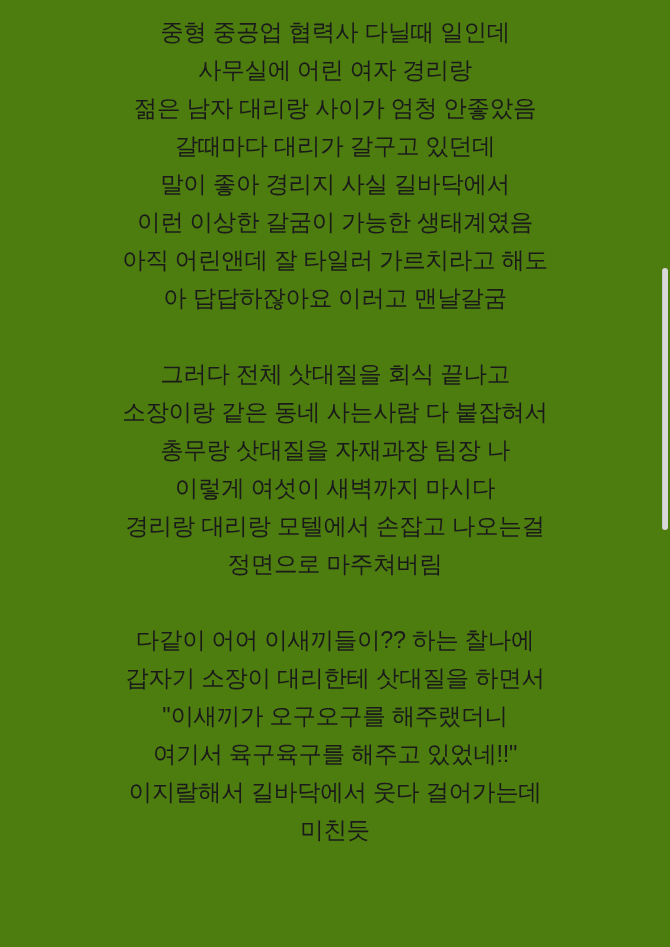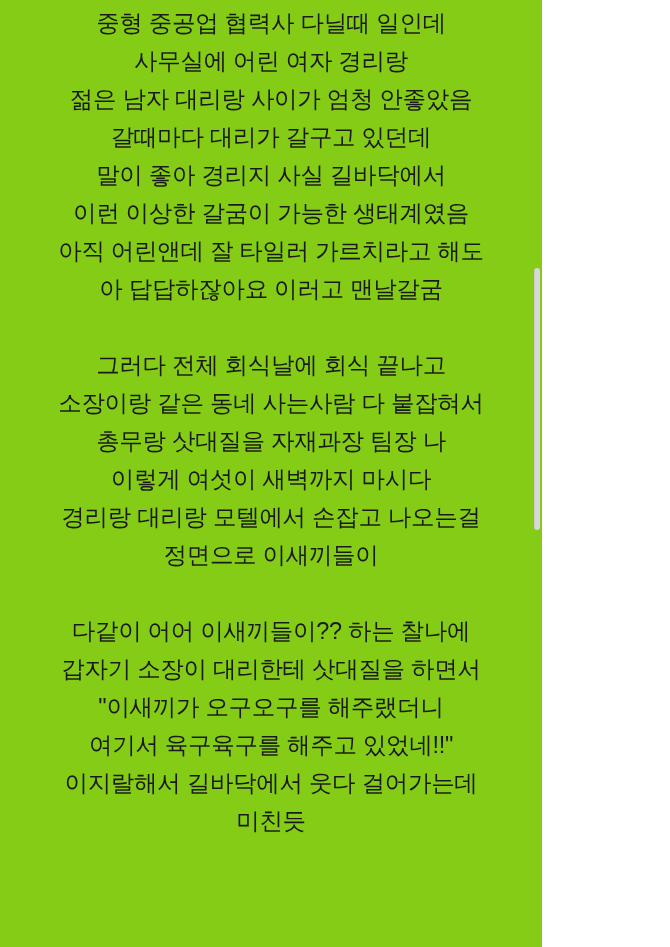--- a/index.html
+++ b/index.html
@@ -8,26 +8,26 @@
     background: #ffffff;
   }
   body {
     width: 670px;
     height: 947px;
     font-family: "Liberation Sans", sans-serif;
     position: relative;
     overflow: hidden;
   }
   .page {
-    width: 542px;
+    width: 670px;
     height: 947px;
     position: relative;
-    background: #84cc16;
+    background: #4d7c0f;
     box-sizing: border-box;
-    padding: 4px 0 0 0;
+    padding: 13px 0 0 0;
   }
   .text-block {
     width: 100%;
     text-align: center;
     color: #1a1a1a;
     font-size: 23.5px;
     line-height: 38px;
     letter-spacing: -0.3px;
     font-weight: 400;
   }
@@ -61,26 +61,26 @@
     <span class="line">사무실에 어린 여자 경리랑</span>
     <span class="line">젊은 남자 대리랑 사이가 엄청 안좋았음</span>
     <span class="line">갈때마다 대리가 갈구고 있던데</span>
     <span class="line">말이 좋아 경리지 사실 길바닥에서</span>
     <span class="line">이런 이상한 갈굼이 가능한 생태계였음</span>
     <span class="line">아직 어린앤데 잘 타일러 가르치라고 해도</span>
     <span class="line">아 답답하잖아요 이러고 맨날갈굼</span>
 
     <span class="spacer"></span>
 
-    <span class="line">그러다 전체 회식날에 회식 끝나고</span>
+    <span class="line">그러다 전체 삿대질을 회식 끝나고</span>
     <span class="line">소장이랑 같은 동네 사는사람 다 붙잡혀서</span>
     <span class="line">총무랑 삿대질을 자재과장 팀장 나</span>
     <span class="line">이렇게 여섯이 새벽까지 마시다</span>
     <span class="line">경리랑 대리랑 모텔에서 손잡고 나오는걸</span>
-    <span class="line">정면으로 이새끼들이</span>
+    <span class="line">정면으로 마주쳐버림</span>
 
     <span class="spacer"></span>
 
     <span class="line">다같이 어어 이새끼들이?? 하는 찰나에</span>
     <span class="line">갑자기 소장이 대리한테 삿대질을 하면서</span>
     <span class="line">"이새끼가 오구오구를 해주랬더니</span>
     <span class="line">여기서 육구육구를 해주고 있었네!!"</span>
     <span class="line">이지랄해서 길바닥에서 웃다 걸어가는데</span>
     <span class="line">미친듯</span>
 

